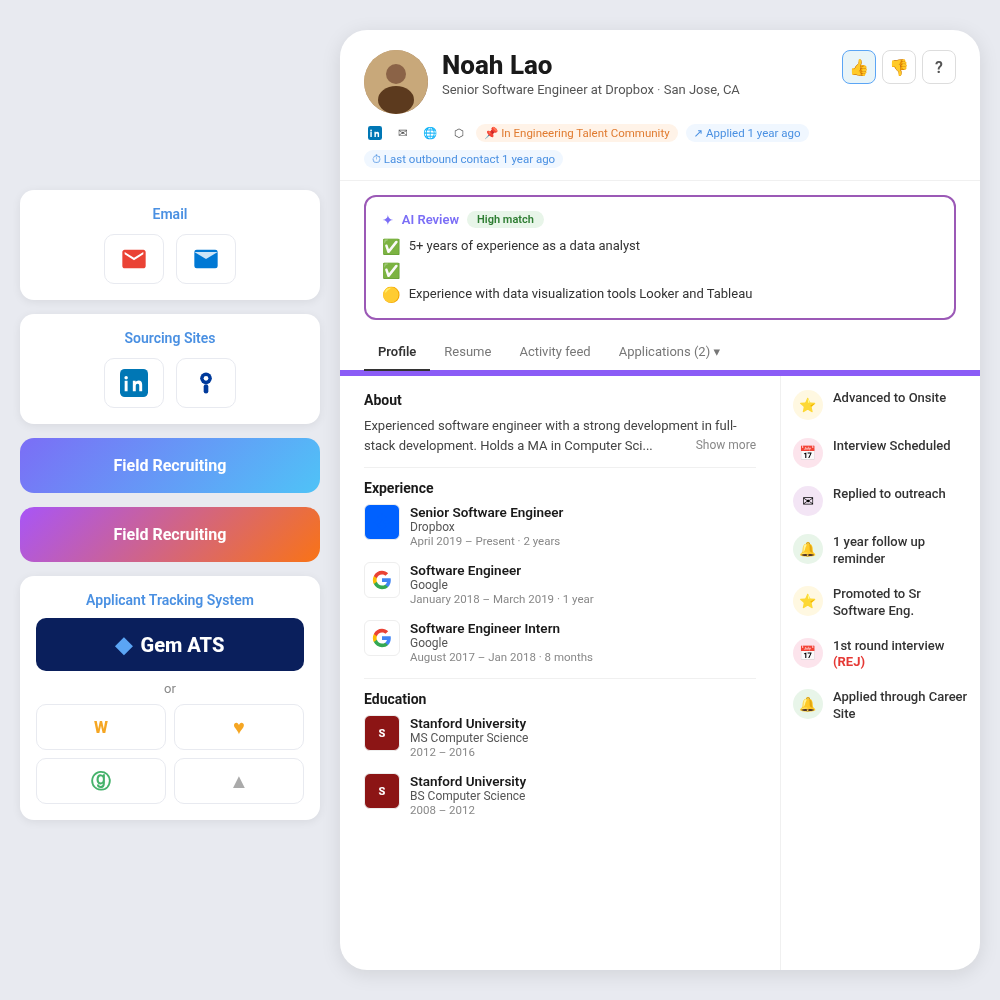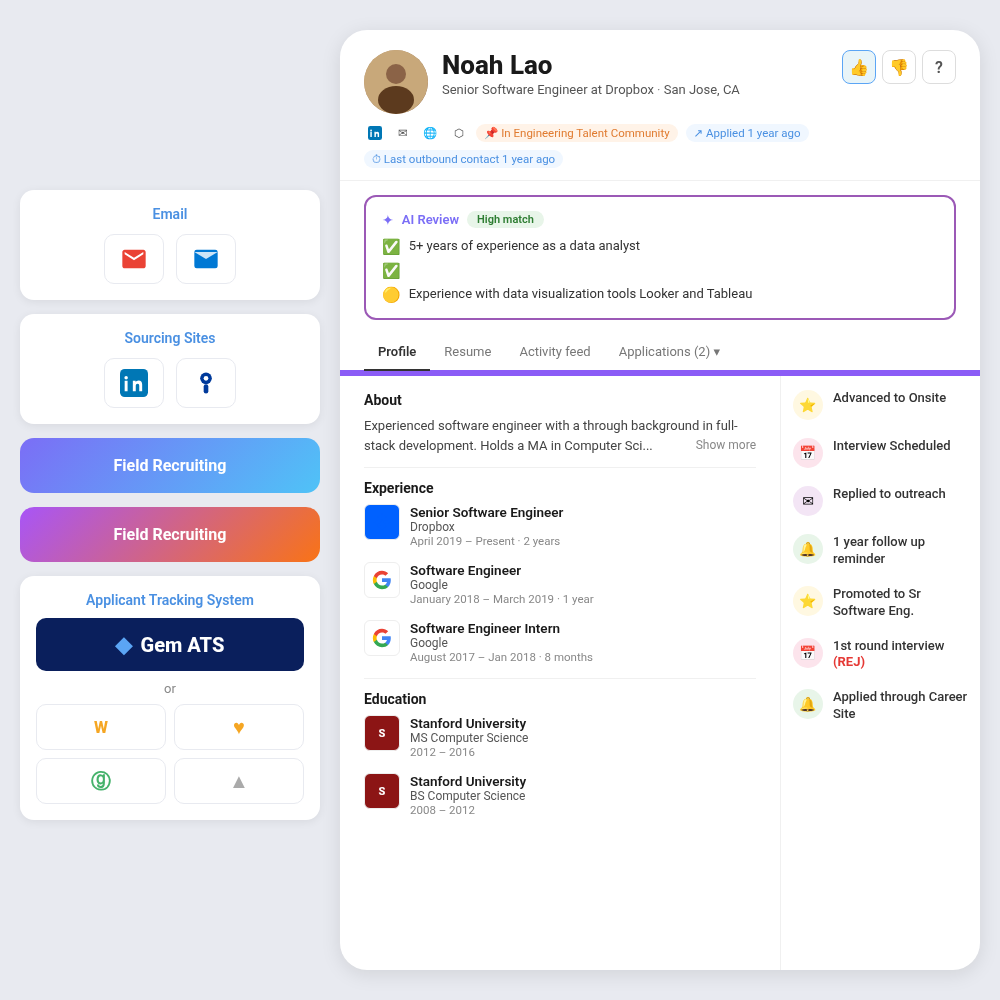--- a/index.html
+++ b/index.html
@@ -524,21 +524,21 @@
       <div class="tab">Applications (2) ▾</div>
     </div>
 
     <div class="main-content">
 
       <div class="profile-content">
 
         <div>
           <div class="section-title">About</div>
           <div class="about-text">
-            <span>Experienced software engineer with a through background in full-stack development. Holds a MA in Computer Sci...</span>
+            <span>Experienced software engineer with a strong development in full-stack development. Holds a MA in Computer Sci...</span>
             <span class="show-more">Show more</span>
           </div>
         </div>
 
         <hr class="section-divider">
 
         <div>
           <div class="section-title">Experience</div>
 
           <div class="experience-item">

